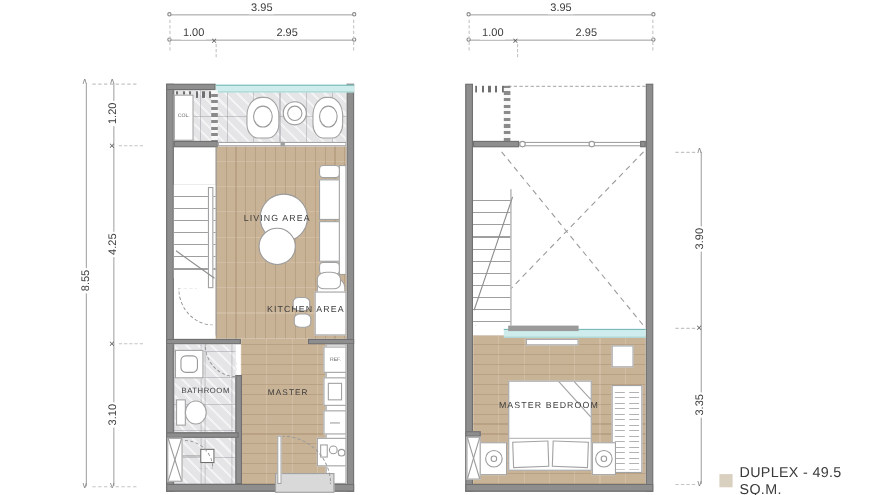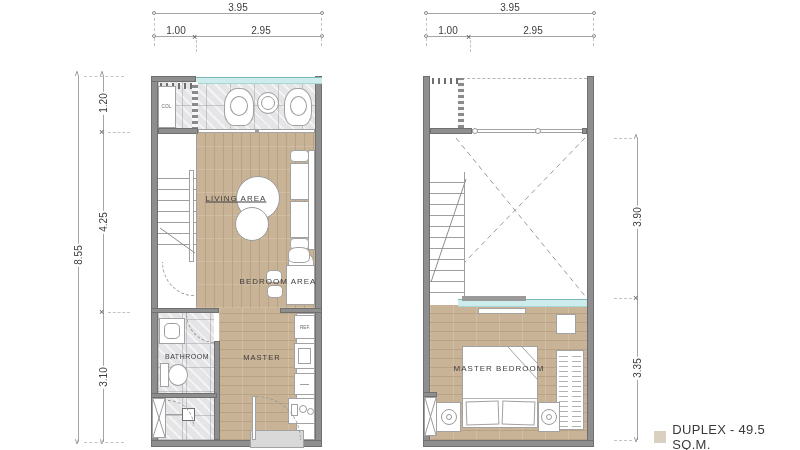--- a/index.html
+++ b/index.html
@@ -99,27 +99,27 @@
     <div class="arc bl" style="left:162px;top:262px;width:32px;height:34px;"></div>
 
     <div class="furn" style="left:308px;top:150px;width:7px;height:100px;"></div>
     <div class="furn" style="left:290px;top:150px;width:19px;height:12px;border-radius:4px;"></div>
     <div class="furn" style="left:290px;top:163px;width:19px;height:37px;"></div>
     <div class="furn" style="left:290px;top:201px;width:19px;height:37px;"></div>
     <div class="furn" style="left:290px;top:238px;width:19px;height:12px;border-radius:4px;"></div>
     <div class="furn" style="left:288px;top:252px;width:26px;height:24px;border-radius:40%;"></div>
     <div class="circle" style="left:236px;top:176px;width:44px;height:44px;"></div>
     <div class="circle" style="left:235px;top:207px;width:34px;height:34px;"></div>
-    <div class="room-label" style="left:236px;top:198px;text-decoration:underline;">LIVING AREA</div>
+    <div class="room-label" style="left:252px;top:198px;">LIVING AREA</div>
 
     <div class="furn" style="left:286px;top:265px;width:29px;height:40px;"></div>
     <div class="furn" style="left:288px;top:247px;width:22px;height:16px;border-radius:40% 40% 30% 30%;"></div>
     <div class="furn" style="left:266px;top:270px;width:16px;height:13px;border-radius:35%;"></div>
     <div class="furn" style="left:267px;top:285px;width:16px;height:13px;border-radius:35%;"></div>
-    <div class="room-label" style="left:278px;top:281px;">BEDROOM AREA</div>
+    <div class="room-label" style="left:278px;top:281px;">KITCHEN AREA</div>
 
     <div class="wall" style="left:151px;top:308px;width:68px;height:5px;"></div>
     <div class="wall" style="left:280px;top:308px;width:42px;height:5px;"></div>
     <div class="wall" style="left:214px;top:341px;width:6px;height:99px;"></div>
     <div class="wall" style="left:151px;top:393px;width:66px;height:5px;"></div>
 
     <div class="arc bl" style="left:186px;top:313px;width:29px;height:30px;"></div>
     <div class="furn" style="left:159px;top:318px;width:26px;height:26px;"></div>
     <div class="circle" style="left:164px;top:323px;width:16px;height:16px;border-radius:30%;"></div>
     <div class="room-label" style="left:187px;top:356px;font-size:7px;letter-spacing:.5px;">BATHROOM</div>

